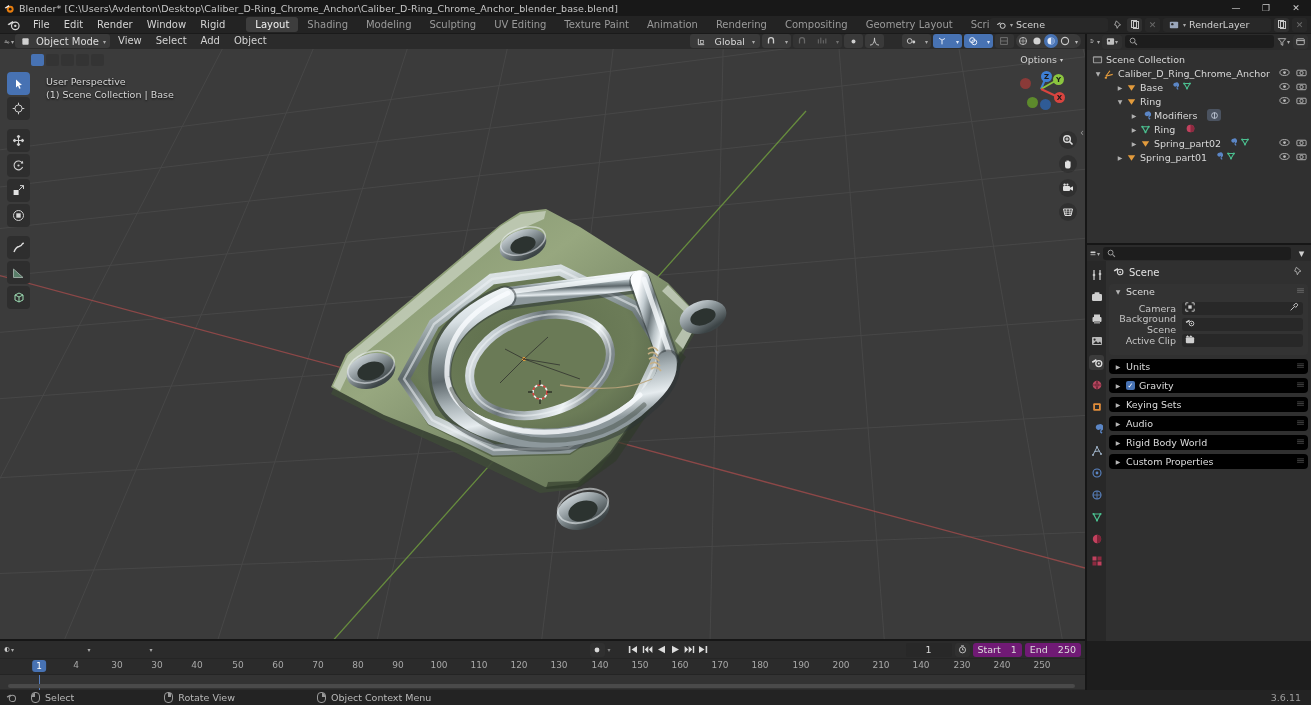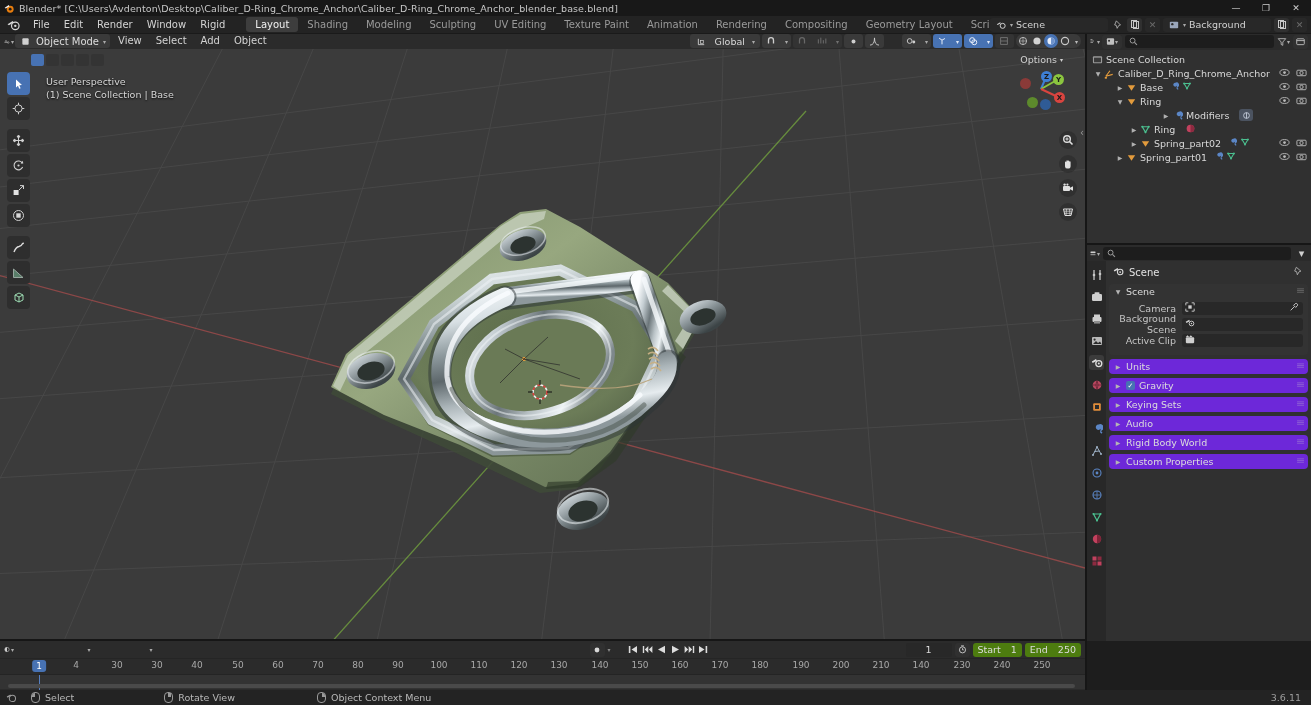--- a/index.html
+++ b/index.html
@@ -104,40 +104,40 @@
     position:absolute; left:1087px; top:245px; width:224px; height:396px; background:#303030;
   }
   .props-header{height:16px;background:#2b2b2b;display:flex;align-items:center;padding:0 3px;gap:4px;}
   .props-search{flex:1;background:#1d1d1d;border-radius:3px;height:13px;display:flex;align-items:center;padding:0 4px;gap:3px;}
   .props-body{display:flex;height:380px;}
   .props-tabs{width:19px;background:#282828;padding-top:6px;display:flex;flex-direction:column;align-items:center;gap:7px;}
   .ptab{width:15px;height:15px;display:flex;align-items:center;justify-content:center;border-radius:3px;}
   .ptab.active{background:#3b3b3b;}
   .props-main{flex:1;padding:3px 3px 0 3px;}
   .prop-title{height:16px;display:flex;align-items:center;gap:5px;font-size:10px;color:#e2e2e2;position:relative;padding-left:4px;}
-  .panel{background:#6d28d9;border-radius:4px;margin-top:4px;}
+  .panel{background:#000000;border-radius:4px;margin-top:4px;}
   .panel-hdr{height:15px;display:flex;align-items:center;gap:4px;padding:0 5px;font-size:9.5px;color:#dcdcdc;position:relative;}
   .panel-open{background:#333333;}
   .panel-body{padding:2px 5px 6px 5px;}
   .prop-row{height:14px;display:flex;align-items:center;margin-bottom:2px;}
   .prop-lbl{width:68px;text-align:right;padding-right:6px;font-size:9.5px;color:#c5c5c5;}
   .prop-val{flex:1;background:#282828;border-radius:3px;height:13px;display:flex;align-items:center;padding:0 3px;gap:3px;position:relative;}
   .grip{position:absolute;right:4px;top:4px;width:7px;height:6px;opacity:.35;}
   .chev{font-size:6px;color:#b5b5b5;width:8px;display:flex;align-items:center;justify-content:center;}
   .checkbox{width:9px;height:9px;border-radius:2px;background:#4772b3;display:flex;align-items:center;justify-content:center;color:#fff;font-size:7px;}
 
   
   .timeline{position:absolute;left:0;top:641px;width:1085px;height:49px;background:#2b2b2b;}
   .tl-header{height:17px;display:flex;align-items:center;padding-left:4px;gap:2px;position:relative;}
   .tl-menu{padding:0 6px;height:14px;line-height:14px;font-size:14px;color:#d2d2d2;margin-top:35px;}
   .tl-right{position:absolute;right:4px;top:0;height:17px;display:flex;align-items:center;gap:3px;}
   .tl-playctl{display:flex;align-items:center;gap:1px;background:transparent;}
   .pbtn{width:13px;height:14px;display:flex;align-items:center;justify-content:center;color:#dcdcdc;font-size:8px;}
   .num-field{background:#282828;border-radius:3px;height:14px;min-width:46px;display:flex;align-items:center;justify-content:center;font-size:9.5px;color:#dcdcdc;}
-  .se-field{background:#4d7c0f;border-radius:3px;height:14px;display:flex;align-items:center;font-size:9.5px;color:#dcdcdc;}
+  .se-field{background:#701a75;border-radius:3px;height:14px;display:flex;align-items:center;font-size:9.5px;color:#dcdcdc;}
   .se-field span{padding:0 5px;}
   .tl-ruler{position:relative;height:16px;background:#2b2b2b;border-top:1px solid #252525;}
   .tick{position:absolute;top:1px;font-size:9px;color:#a8a8a8;transform:translateX(-50%);}
   .tl-track{position:relative;height:15px;background:#333333;border-top:1px solid #242424;}
   .playhead{position:absolute;top:0;width:1px;height:15px;background:#5680c2;}
   .ph-badge{position:absolute;top:1px;transform:translateX(-50%);background:#4772b3;color:#fff;border-radius:3px;font-size:9px;padding:0 4px;height:12px;line-height:12px;}
   .tl-scroll{position:absolute;left:8px;right:10px;bottom:1px;height:4px;background:#4a4a4a;border-radius:2px;}
   .tl-leftarrow{position:absolute;left:2px;top:20px;color:#8a8a8a;font-size:9px;}
   .tl-rightarrow{position:absolute;right:2px;top:20px;color:#8a8a8a;font-size:9px;}
 
@@ -229,21 +229,21 @@
       </div>
       <div class="mini-btn dim">✕</div>
       <div class="field viewlayer">
         <span class="flat-ico">
           <svg width="10" height="10" viewBox="0 0 12 12">
               <rect x="1" y="2" width="10" height="8" rx="1" fill="#9aa6bb"></rect>
               <circle cx="4" cy="5" r="1.4" fill="#2b2b2b"></circle>
             </svg>
         </span>
         <span style="font-size:6px;color:#aaa;">▾</span>
-        <span>Background</span>
+        <span>RenderLayer</span>
       </div>
       <div class="mini-btn">
         <svg width="8" height="9" viewBox="0 0 8 9">
             <rect x="0.5" y="0.5" width="5" height="7" fill="none" stroke="#c8c8c8"></rect>
             <rect x="2.5" y="1.5" width="5" height="7" fill="none" stroke="#c8c8c8"></rect>
           </svg>
       </div>
       <div class="mini-btn dim">✕</div>
     </div>
   </div>
@@ -763,21 +763,21 @@
                 <ellipse cx="6" cy="4.5" rx="5" ry="3.2" fill="none" stroke="#bbb" stroke-width="1"></ellipse>
                 <circle cx="6" cy="4.5" r="1.5" fill="#bbb"></circle>
               </svg></span>
           <span><svg width="11" height="9" viewBox="0 0 12 9">
                 <rect x="1" y="2" width="10" height="6" rx="1" fill="none" stroke="#bbb" stroke-width="1"></rect>
                 <circle cx="6" cy="5" r="1.8" fill="none" stroke="#bbb" stroke-width="1"></circle>
               </svg></span>
         </span>
       </div>
 
-      <div class="ol-row" style="padding-left:42px;margin-left:32px;">
+      <div class="ol-row" style="padding-left:42px;">
         <span class="ol-tri">▶</span>
         <span class="ol-ico">
           <svg width="11" height="11" viewBox="0 0 12 12">
               <path d="M7.5 2 a2.4 2.4 0 1 0 2 3.8 L9 9 l1.5 1.5 1-1 -1.5-1.5 .6-.6 A2.4 2.4 0 0 0 7.5 2Z" fill="#5b86c6"></path>
             </svg>
         </span>
         <span class="ol-label">Modifiers</span>
         <span class="ol-extra" style="margin-left:10px;">
           <span style="display:inline-flex;width:14px;height:12px;background:#4b5360;border-radius:3px;align-items:center;justify-content:center;">
             <svg width="9" height="9" viewBox="0 0 10 10">

